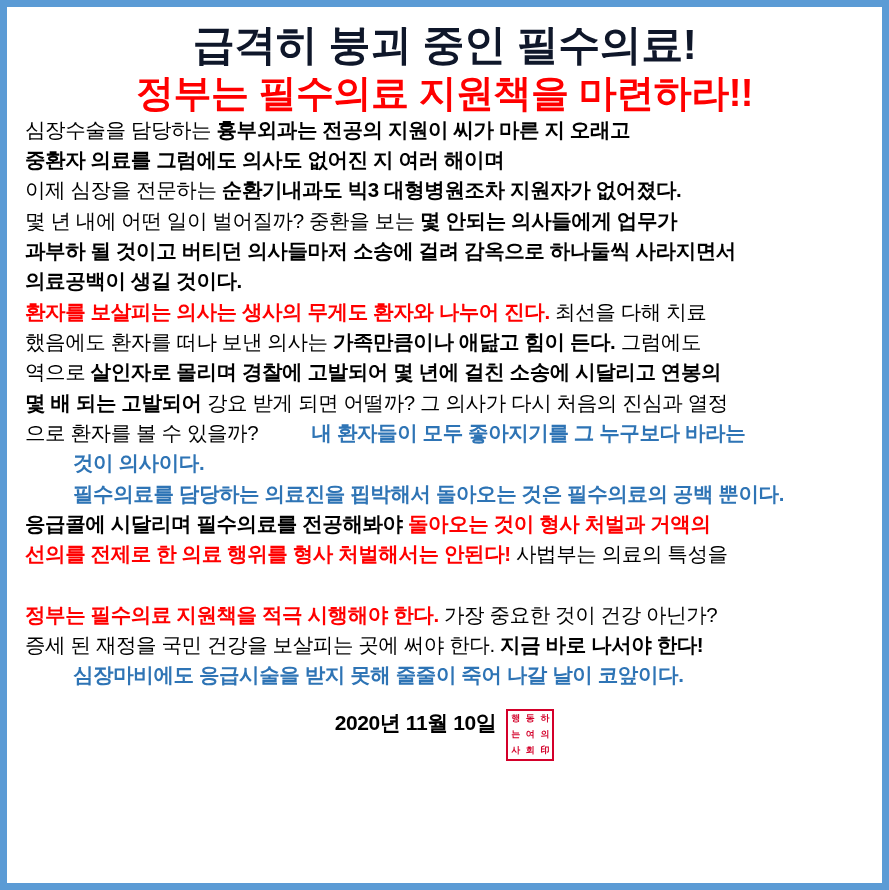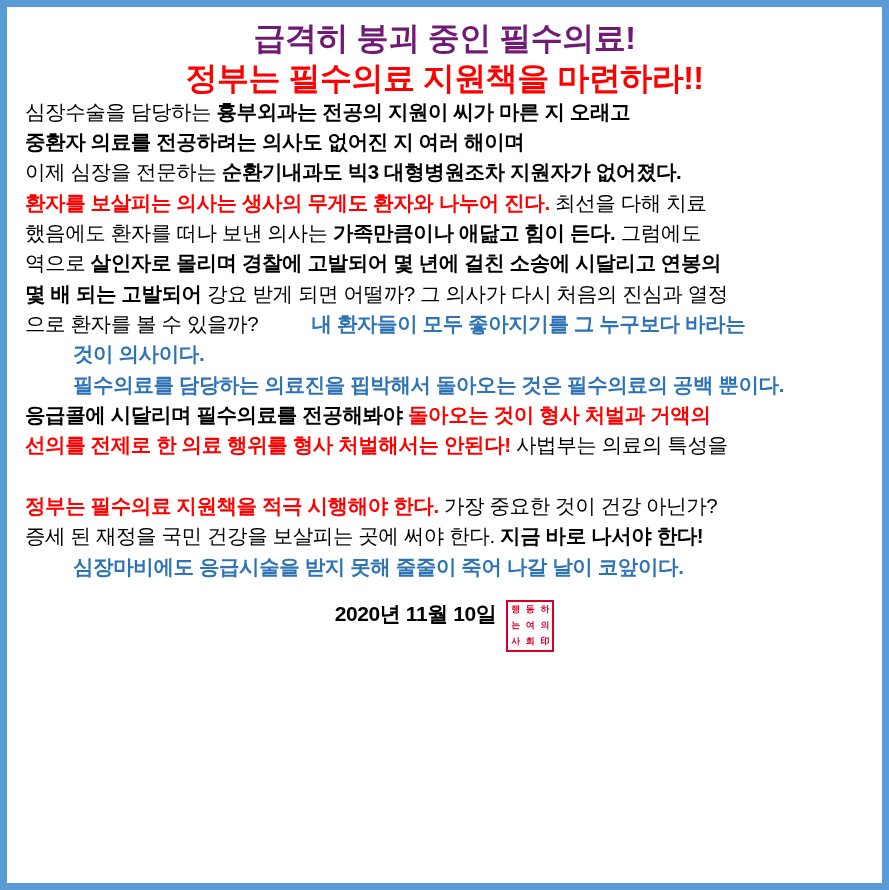--- a/index.html
+++ b/index.html
@@ -23,27 +23,27 @@
     box-sizing: border-box;
     padding: 14px 18px 8px 18px;
     width: 100%;
     height: 100%;
   }
   .title-block {
     text-align: center;
     line-height: 1.12;
   }
   .title-line1 {
-    font-size: 32px;
+    font-size: 42px;
     font-weight: bold;
-    color: #701a75;
+    color: #0f172a;
     letter-spacing: -0.5px;
   }
   .title-line2 {
-    font-size: 32px;
+    font-size: 38px;
     font-weight: bold;
     color: #ff0000;
     letter-spacing: -0.5px;
     margin-top: 4px;
   }
   .para {
     font-size: 20.5px;
     line-height: 1.48;
     color: #000000;
     letter-spacing: -0.4px;
@@ -95,24 +95,29 @@
 <div class="poster">
   <div class="inner">
 
     <div class="title-block">
       <div class="title-line1">급격히 붕괴 중인 필수의료!</div>
       <div class="title-line2">정부는 필수의료 지원책을 마련하라!!</div>
     </div>
 
     <div class="para">
       <span>심장수술을 담당하는 </span><span class="b">흉부외과는 전공의 지원이 씨가 마른 지 오래고</span><br>
-      <span class="b">중환자 의료를 전공하려는 의사도 없어진 지 여러 해이며</span><br>
+      <span class="b">중환자 의료를 그럼에도 의사도 없어진 지 여러 해이며</span><br>
       <span>이제 심장을 전문하는 </span><span class="b">순환기내과도 빅3 대형병원조차 지원자가 없어졌다.</span>
     </div>
 
+    <div class="para">
+      <span>몇 년 내에 어떤 일이 벌어질까? 중환을 보는 </span><span class="b">몇 안되는 의사들에게 업무가</span><br>
+      <span class="b">과부하 될 것이고 버티던 의사들마저 소송에 걸려 감옥으로 하나둘씩 사라지면서</span><br>
+      <span class="b">의료공백이 생길 것이다.</span>
+    </div>
 
     <div class="para">
       <span class="red b">환자를 보살피는 의사는 생사의 무게도 환자와 나누어 진다.</span><span> 최선을 다해 치료</span><br>
       <span>했음에도 환자를 떠나 보낸 의사는 </span><span class="b">가족만큼이나 애닲고 힘이 든다.</span><span> 그럼에도</span><br>
       <span>역으로 </span><span class="b">살인자로 몰리며 경찰에 고발되어 몇 년에 걸친 소송에 시달리고 연봉의</span><br>
       <span class="b">몇 배 되는 고발되어</span><span> 강요 받게 되면 어떨까? 그 의사가 다시 처음의 진심과 열정</span><br>
       <span>으로 환자를 볼 수 있을까? </span><span class="blue b">내 환자들이 모두 좋아지기를 그 누구보다 바라는</span><br>
       <span class="blue b">것이 의사이다.</span>
     </div>
 

